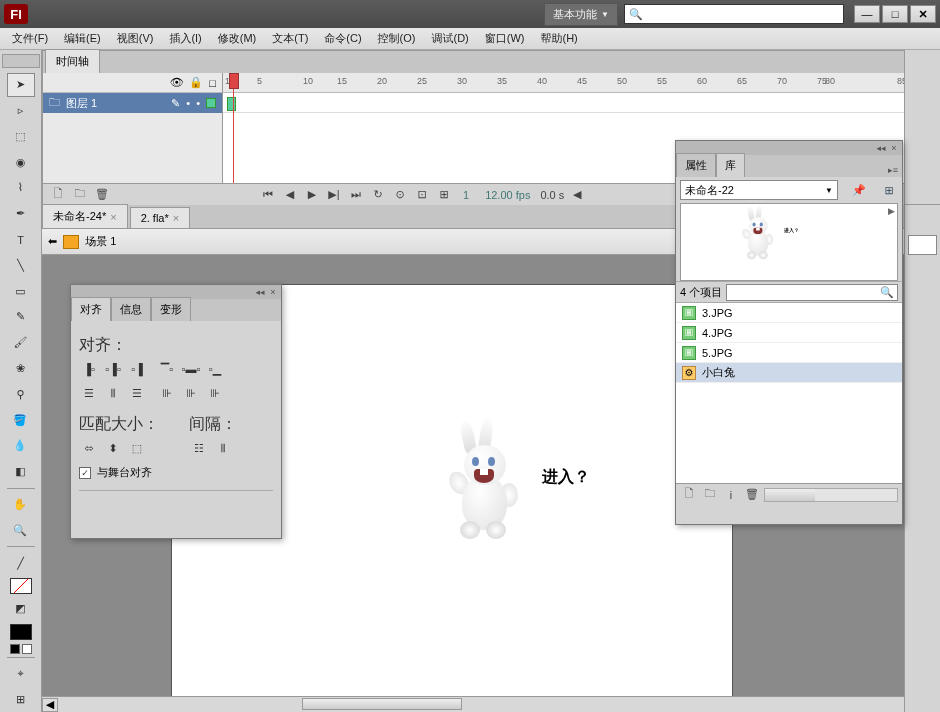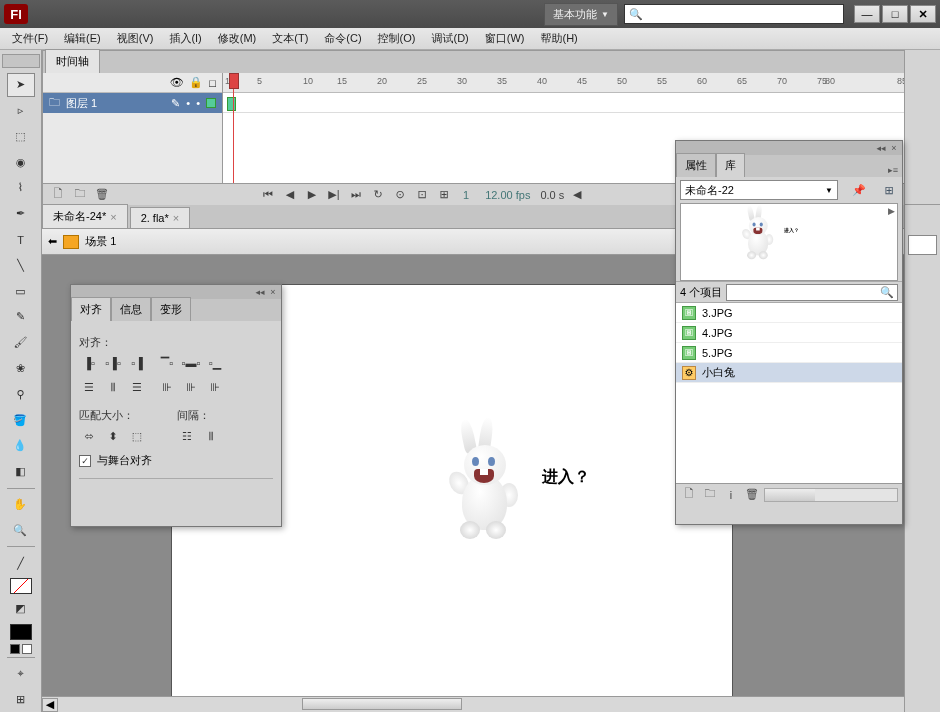--- a/index.html
+++ b/index.html
@@ -91,21 +91,21 @@
 .hscroll-btn { width: 16px; height: 14px; background: #ddd; border: 1px solid #999; display: flex; align-items: center; justify-content: center; }
 
 
 .align-panel { position: absolute; left: 70px; top: 284px; width: 212px; background: #d4d4d4; border: 1px solid #777; box-shadow: 2px 2px 6px rgba(0,0,0,0.3); z-index: 10; }
 .panel-titlebar { height: 14px; background: #b8b8b8; display: flex; justify-content: flex-end; align-items: center; padding: 0 3px; gap: 3px; }
 .panel-tb-btn { width: 10px; height: 10px; color: #555; font-size: 9px; display: flex; align-items: center; justify-content: center; }
 .panel-tabs { height: 22px; background: #c5c5c5; display: flex; align-items: flex-end; }
 .panel-tab { padding: 4px 8px; border: 1px solid #999; border-bottom: none; background: #c5c5c5; }
 .panel-tab.active { background: #d4d4d4; }
 .panel-body { padding: 8px; background: #d4d4d4; }
-.panel-section-label { font-size: 11px; color: #333; margin: 6px 0 4px; }
+.panel-section-label { font-size: 16px; color: #333; margin: 6px 0 4px; }
 .icon-row { display: flex; gap: 10px; margin-bottom: 6px; }
 .icon-group { display: flex; gap: 4px; }
 .align-btn { width: 20px; height: 18px; display: flex; align-items: center; justify-content: center; color: #333; border: 1px solid transparent; }
 .checkbox-row { display: flex; align-items: center; gap: 6px; margin-top: 8px; }
 .checkbox { width: 12px; height: 12px; border: 1px solid #666; background: #fff; display: flex; align-items: center; justify-content: center; font-size: 9px; color: #333; }
 .empty-foot { height: 40px; border-top: 1px solid #aaa; margin-top: 10px; }
 
 
 .library-panel { position: absolute; left: 675px; top: 140px; width: 228px; height: 385px; background: #d4d4d4; border: 1px solid #777; box-shadow: 2px 2px 6px rgba(0,0,0,0.3); z-index: 10; }
 .lib-dd-row { height: 26px; display: flex; align-items: center; padding: 0 4px; gap: 12px; background: #d4d4d4; }

